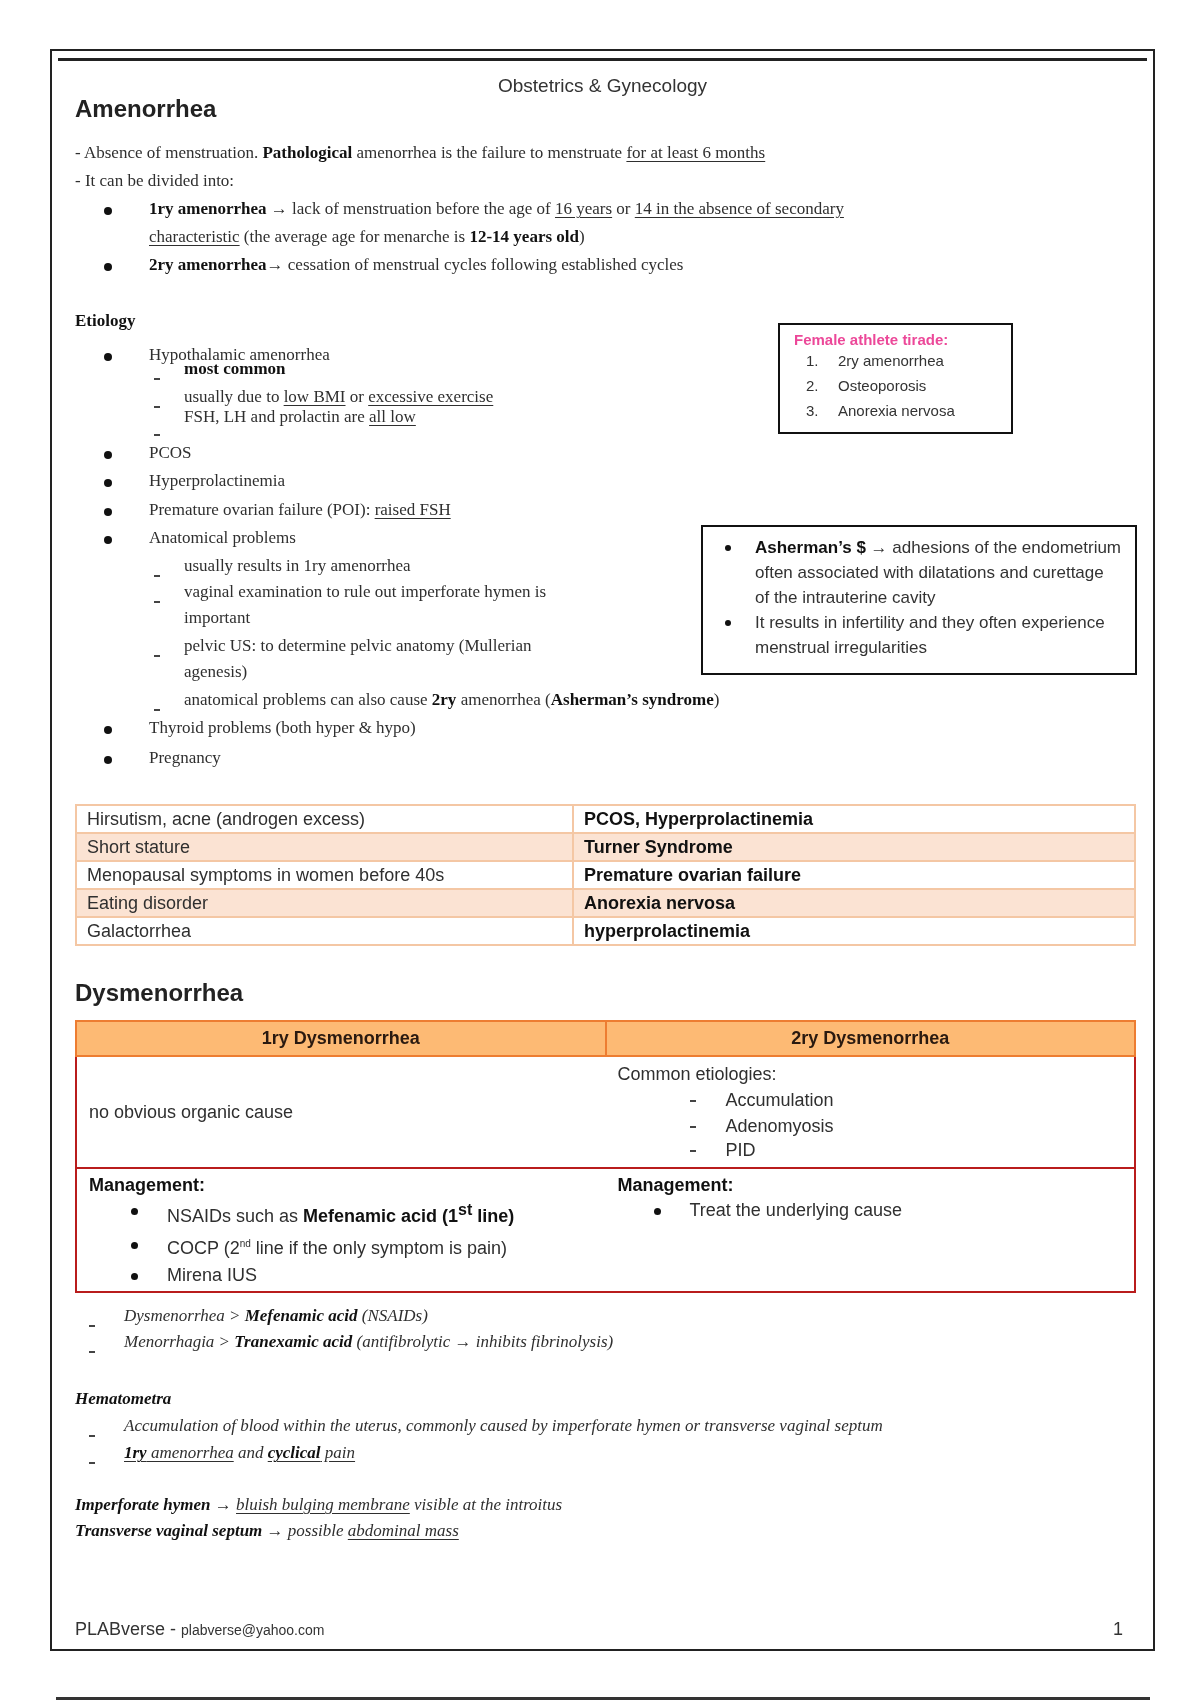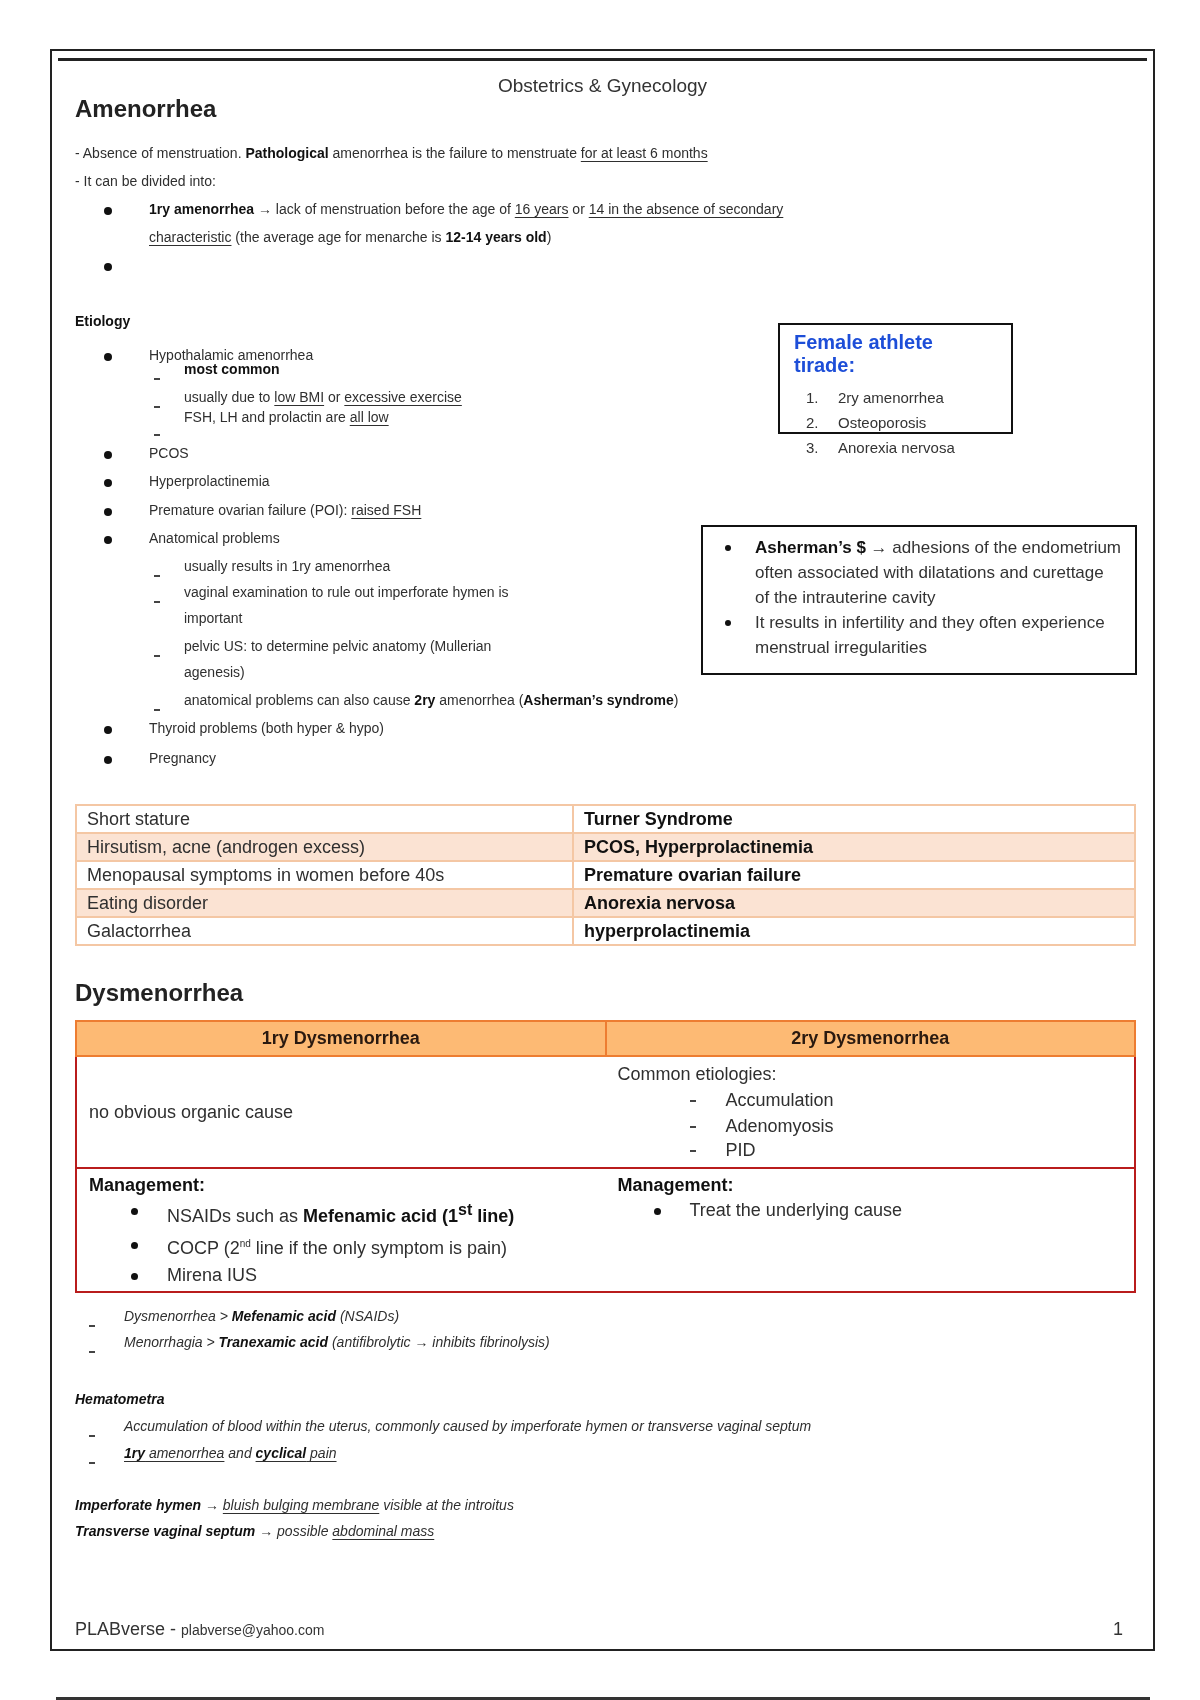--- a/index.html
+++ b/index.html
@@ -5,28 +5,28 @@
   html, body { margin:0; padding:0; background:#ffffff; }
   body { width:1200px; height:1700px; position:relative; overflow:hidden;
          font-family:"Liberation Sans", sans-serif; color:#2a2a2a; }
   .page { position:absolute; left:50px; top:49px; width:1105px; height:1602px;
           border:2px solid #222; box-sizing:border-box; }
   .topline { position:absolute; left:6px; right:6px; top:7px; height:3px; background:#222; }
   .bottomline { position:absolute; left:56px; width:1094px; top:1697px; height:3px; background:#333; }
   .abs { position:absolute; }
   .hdr { left:0; right:0; top:24px; text-align:center; font-size:19px; color:#333; }
   h1 { margin:0; font-size:24px; font-weight:bold; color:#222; }
-  .txt { font-size:14px; line-height:28px; color:#2f2f2f; white-space:nowrap; }
+  .txt { font-size:17px; line-height:28px; color:#2f2f2f; white-space:nowrap;font-family:Liberation Serif, serif; }
   .b { font-weight:bold; color:#111; }
   .u { text-decoration:underline; text-underline-offset:3px; }
   .i { font-style:italic; }
   .bullet { display:inline-block; width:8px; height:8px; border-radius:50%; background:#111; vertical-align:middle; }
   .dash { display:inline-block; width:6px; height:2px; background:#444; vertical-align:middle; }
   .box1 { left:726px; top:272px; width:235px; height:111px; border:2px solid #111; box-sizing:border-box; padding:6px 14px; }
-  .box1 .t { font-size:20px; font-weight:bold; color:#1d4ed8; margin-bottom:8px; }
+  .box1 .t { font-size:15px; font-weight:bold; color:#ec4899; margin-bottom:0; }
   .box1 .li { font-size:15px; line-height:25px; color:#333; display:flex; }
   .box1 .li .n { width:32px; padding-left:12px; }
   .box2 { left:649px; top:474px; width:436px; height:150px; border:2px solid #111; box-sizing:border-box; padding:8px 12px; }
   .box2 .li { display:flex; font-size:17px; line-height:25px; color:#333; }
   .box2 .li .bl { width:40px; padding-left:10px; padding-top:10px; box-sizing:border-box; }
   .box2 .li .bl .bullet { width:6px; height:6px; vertical-align:top; }
   table.assoc { position:absolute; left:23px; top:753px; width:1061px; border-collapse:collapse; font-size:18px; }
   table.assoc td { border:2px solid #f4c7a4; height:26px; padding:0 10px; color:#2f2f2f; }
   table.assoc tr:nth-child(even) td { background:#fbe3d3; }
   table.assoc td.r { font-weight:bold; color:#111; width:540px; }
@@ -54,20 +54,23 @@
 
   <div class="abs" style="left:52px;top:150px;"><span class="bullet"></span></div>
   <div class="abs txt" style="left:97px;top:144px;">
     <span class="b">1ry amenorrhea</span><span> → </span><span>lack of menstruation before the age of </span><span class="u">16 years</span><span> or </span><span class="u">14 in the absence of secondary</span>
   </div>
   <div class="abs txt" style="left:97px;top:172px;">
     <span class="u">characteristic</span><span> (the average age for menarche is </span><span class="b">12-14 years old</span><span>)</span>
   </div>
 
   <div class="abs" style="left:52px;top:206px;"><span class="bullet"></span></div>
+  <div class="abs txt" style="left:97px;top:200px;">
+    <span class="b">2ry amenorrhea</span><span>→ </span><span>cessation of menstrual cycles following established cycles</span>
+  </div>
 
   <div class="abs txt b" style="left:23px;top:256px;">Etiology</div>
 
   <div class="abs" style="left:52px;top:296px;"><span class="bullet"></span></div>
   <div class="abs txt" style="left:97px;top:290px;">Hypothalamic amenorrhea</div>
 
   <div class="abs" style="left:102px;top:318px;"><span class="dash"></span></div>
   <div class="abs txt b" style="left:132px;top:304px;top:318px;margin-top:-14px;">most common</div>
 
   <div class="abs" style="left:102px;top:346px;"><span class="dash"></span></div>
@@ -146,26 +149,26 @@
       <div>
         <div>It results in infertility and they often experience</div>
         <div>menstrual irregularities</div>
       </div>
     </div>
   </div>
 
   <table class="assoc">
     <tbody>
         <tr>
+          <td>Hirsutism, acne (androgen excess)</td>
+          <td class="r">PCOS, Hyperprolactinemia</td>
+        </tr>
+    <tr>
           <td>Short stature</td>
           <td class="r">Turner Syndrome</td>
-        </tr>
-    <tr>
-          <td>Hirsutism, acne (androgen excess)</td>
-          <td class="r">PCOS, Hyperprolactinemia</td>
         </tr>
     <tr>
           <td>Menopausal symptoms in women before 40s</td>
           <td class="r">Premature ovarian failure</td>
         </tr>
     <tr>
           <td>Eating disorder</td>
           <td class="r">Anorexia nervosa</td>
         </tr>
     <tr>

